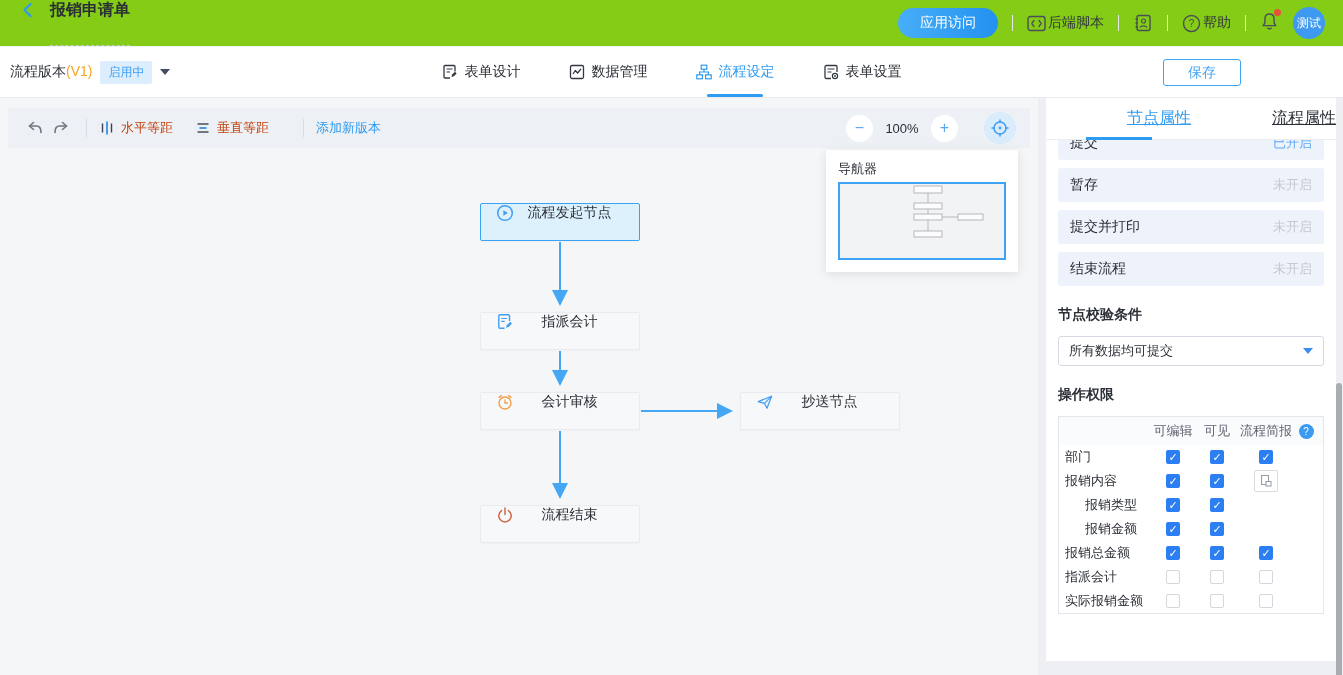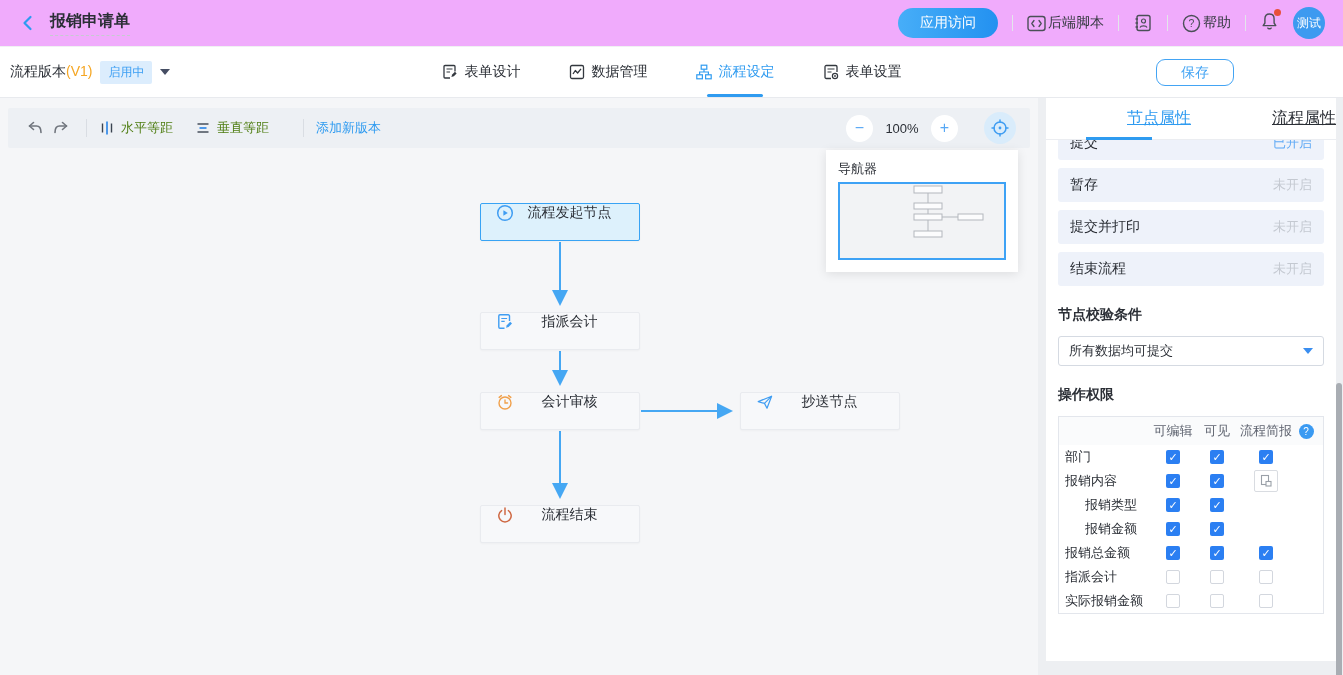--- a/index.html
+++ b/index.html
@@ -1,20 +1,20 @@
 <!DOCTYPE html>
 <html><head>
 <meta charset="utf-8">
 <style>
   * { margin:0; padding:0; box-sizing:border-box; }
   html,body { width:1343px; height:675px; font-family:"Liberation Sans","DejaVu Sans",sans-serif; background:#eef0f3; overflow:hidden; }
   .app { position:relative; width:1343px; height:675px; }
 
   
-  .header { position:absolute; top:0; left:0; width:100%; height:47px; background:#f0abfc; display:flex; align-items:center; padding:0 18px; border-bottom:1px solid #f0f1f3; z-index:30; }
+  .header { position:absolute; top:0; left:0; width:100%; height:47px; background:#84cc16; display:flex; padding:0 18px; border-bottom:1px solid #f0f1f3; z-index:30; }
   .back-btn { width:20px; height:20px; display:flex; align-items:center; justify-content:center; cursor:pointer; }
   .page-title { margin-left:12px; font-size:16px; color:#2b2f36; font-weight:bold; padding-bottom:3px; border-bottom:1px dashed #c6cad1; }
   .header-right { margin-left:auto; display:flex; align-items:center; gap:14px; }
   .pill-btn { background:linear-gradient(90deg,#47aef8,#2391f0); color:#fff; font-size:14px; border:none; border-radius:17px; height:30px; padding:0 22px; cursor:pointer; }
   .hdr-div { width:1px; height:16px; background:#e3e6ea; }
   .hdr-item { display:flex; align-items:center; gap:2px; font-size:14px; color:#33383f; cursor:pointer; }
   .bell-wrap { position:relative; cursor:pointer; }
   .bell-dot { position:absolute; top:-2px; right:-2px; width:7px; height:7px; border-radius:50%; background:#e8503a; }
   .avatar { width:32px; height:32px; border-radius:50%; background:#3d9af0; color:#fff; font-size:12px; display:flex; align-items:center; justify-content:center; cursor:pointer; }
 
@@ -22,29 +22,29 @@
   .version-bar { position:absolute; top:47px; left:0; width:100%; height:51px; background:#fff; border-bottom:1px solid #e8eaee; z-index:25; }
   .version-info { position:absolute; left:10px; top:0; height:100%; display:flex; align-items:center; gap:8px; font-size:14px; }
   .version-label { color:#2b2f36; }
   .version-num { color:#f5a623; }
   .status-badge { background:#dcedfd; color:#3b9ef3; font-size:12px; padding:3px 8px; border-radius:2px; }
   .caret-dn { width:0; height:0; border-left:5px solid transparent; border-right:5px solid transparent; border-top:6px solid #454d63; cursor:pointer; }
   .nav-tabs { position:absolute; left:50%; top:0; transform:translateX(-50%); height:100%; display:flex; align-items:center; gap:48px; }
   .nav-tab { position:relative; display:flex; align-items:center; gap:7px; font-size:14px; color:#2b2f36; height:100%; cursor:pointer; }
   .nav-tab.active { color:#2f9bf0; }
   .nav-tab.active::after { content:""; position:absolute; bottom:0; left:50%; transform:translateX(-50%); width:56px; height:3px; border-radius:2px; background:#2f9bf0; }
-  .save-btn { position:absolute; right:109px; top:12px; width:78px; height:27px; background:#fff; border:1px solid #43a4f4; color:#43a4f4; font-size:14px; border-radius:9px; cursor:pointer; }
+  .save-btn { position:absolute; right:102px; top:12px; width:78px; height:27px; background:#fff; border:1px solid #43a4f4; color:#43a4f4; font-size:14px; border-radius:3px; cursor:pointer; }
 
   
   .main { position:absolute; top:98px; left:0; width:100%; height:577px; background:#edeff2; }
   .canvas { position:absolute; left:0; top:0; width:1038px; height:577px; background:#f5f6f8; overflow:hidden; }
   .canvas-toolbar { position:absolute; left:8px; top:10px; width:1022px; height:40px; background:#edf0f4; border-radius:2px; display:flex; align-items:center; padding:0 14px; }
   .tb-icon-btn { width:26px; height:26px; display:flex; align-items:center; justify-content:center; cursor:pointer; }
   .tb-div { width:1px; height:18px; background:#d9dde3; margin:0 12px; }
-  .tb-item { display:flex; align-items:center; gap:6px; font-size:13px; color:#4d7c0f; cursor:pointer; margin-right:22px; }
+  .tb-item { display:flex; align-items:center; gap:6px; font-size:13px; color:#c2410c; cursor:pointer; margin-right:22px; }
   .tb-link { font-size:13px; color:#2f9bf0; cursor:pointer; }
   .zoom-cluster { margin-left:auto; display:flex; align-items:center; gap:10px; }
   .zoom-btn { width:27px; height:27px; border-radius:50%; background:#fff; border:none; color:#57a8f5; font-size:16px; display:flex; align-items:center; justify-content:center; cursor:pointer; }
   .zoom-level { font-size:13px; color:#2b2f36; width:38px; text-align:center; }
   .locate-btn { width:32px; height:32px; border-radius:50%; background:#d9ecfb; border:none; display:flex; align-items:center; justify-content:center; cursor:pointer; margin-left:16px; }
 
   
   .edges { position:absolute; left:0; top:0; pointer-events:none; }
   .flow-node { position:absolute; width:160px; height:38px; background:#f7f8fa; border:1px solid #e9ebef; border-radius:2px; display:flex; padding-left:15px; cursor:pointer; box-shadow:0 1px 2px rgba(0,0,0,0.03); }
   .flow-node.selected { background:#ddf1fc; border:1px solid #38a3f4; }

